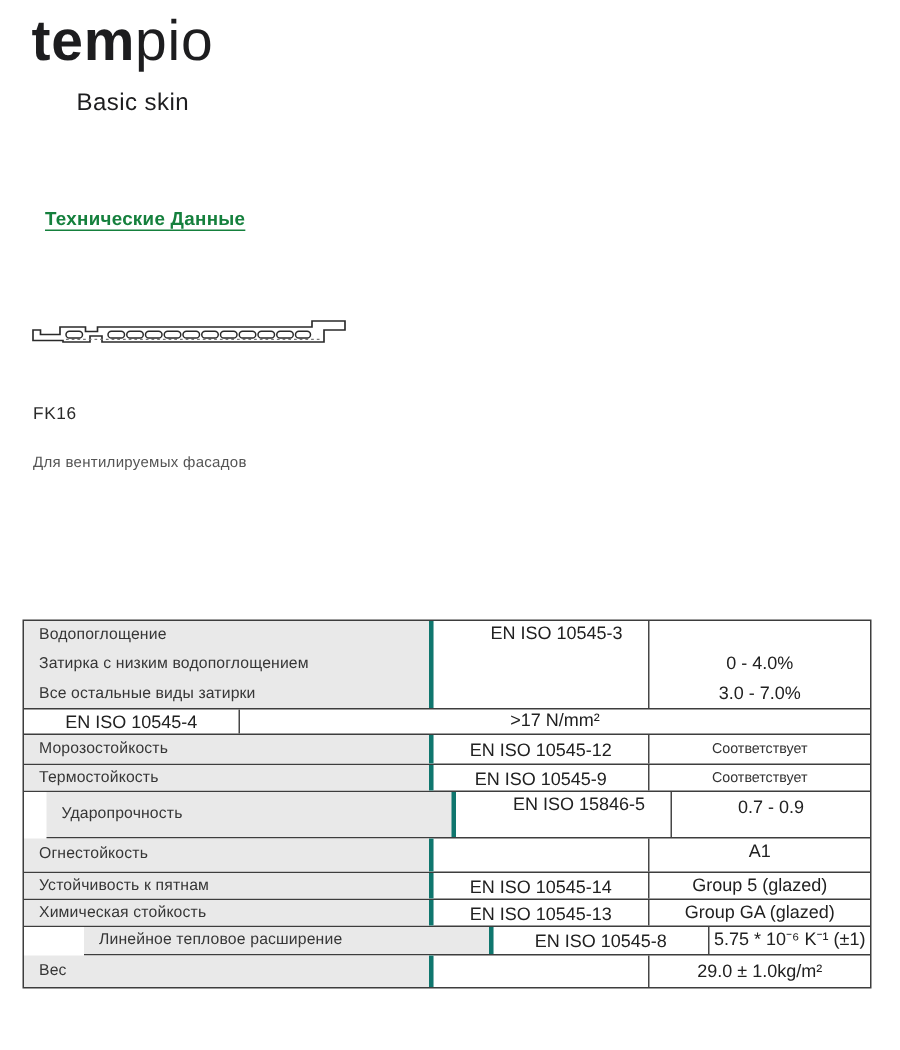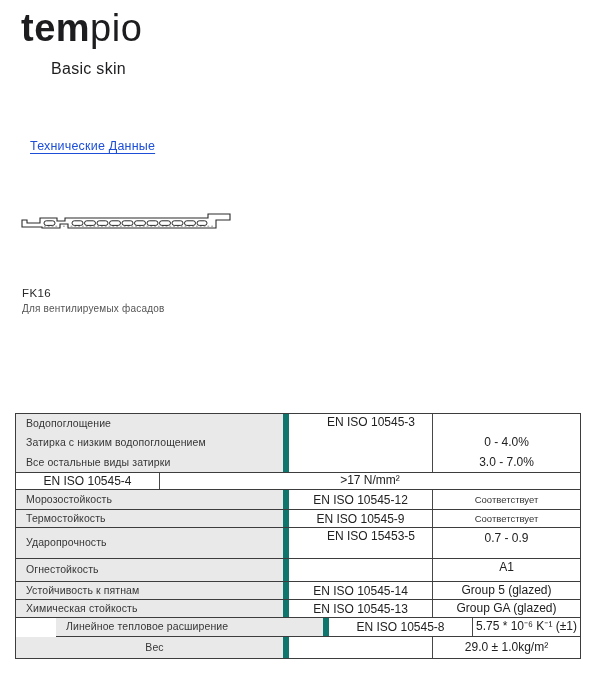--- a/index.html
+++ b/index.html
@@ -6,38 +6,38 @@
   body{
     width:600px;height:700px;position:relative;background:#ffffff;
     font-family:"Liberation Sans", sans-serif;color:#1d1d1f;overflow:hidden;
   }
   
   .logo{position:absolute;left:21px;top:8px;font-size:38px;letter-spacing:.5px;line-height:1.1;}
   .logo .b{font-weight:700;text-align:right;}
   .logo .l{font-weight:400;}
   .subtitle{position:absolute;left:23px;top:60px;font-size:16px;letter-spacing:.3px;color:#1d1d1f;margin-left:28px;}
   .section-heading{
-    position:absolute;left:30px;top:139px;font-size:12.5px;font-weight:400;
-    color:#1d4ed8;text-decoration:underline;text-underline-offset:3px;letter-spacing:.2px;
+    position:absolute;left:30px;top:139px;font-size:12.5px;font-weight:700;
+    color:#15803d;text-decoration:underline;text-underline-offset:3px;letter-spacing:.2px;
   }
   
   .drawing{position:absolute;left:20px;top:212px;width:232px;height:32px;}
   
-  .product-code{position:absolute;left:22px;top:287px;font-size:11.5px;font-weight:500;letter-spacing:.4px;color:#2a2a2a;}
+  .product-code{position:absolute;left:22px;top:270px;font-size:11.5px;font-weight:500;letter-spacing:.4px;color:#2a2a2a;}
   .product-desc{position:absolute;left:22px;top:303px;font-size:10px;color:#555;letter-spacing:.2px;}
   
   .tech-table{
     position:absolute;left:15px;top:413px;width:566px;
     border:1px solid #3d3d3d;box-sizing:border-box;
   }
   .trow{display:flex;border-bottom:1px solid #3d3d3d;box-sizing:border-box;}
   .trow:last-child{border-bottom:none;}
   .tcell{box-sizing:border-box;}
   .c-label{
-    width:273px;flex:none;background:#e9e9e9;border-right:6px solid #0f766e;
+    width:273px;flex:none;background:#e9e9e9;border-right:3px solid #0f766e;
     padding-left:10px;display:flex;flex-direction:column;justify-content:center;
     font-size:10.5px;color:#363636;letter-spacing:.1px;
   }
   .c-std{
     width:144px;flex:none;border-right:1px solid #474747;
     display:flex;align-items:center;justify-content:center;
     font-size:12px;color:#212121;
   }
   .c-val{
     flex:1;display:flex;flex-direction:column;justify-content:center;align-items:center;
@@ -110,25 +110,25 @@
     </div>
     <div class="trow" style="height: 18px;">
       <div class="tcell c-label">
         <div class="lline">Термостойкость</div>
       </div>
       <div class="tcell c-std">EN ISO 10545-9</div>
       <div class="tcell c-val small">
         <div class="vline">Соответствует</div>
       </div>
     </div>
-    <div class="trow" style="height: 31px;">
+    <div class="trow" style="height: 31px; margin-left: 15px;">
       <div class="tcell c-label">
         <div class="lline">Ударопрочность</div>
       </div>
-      <div class="tcell c-std va-top">EN ISO 15453-5</div>
+      <div class="tcell c-std va-top">EN ISO 15846-5</div>
       <div class="tcell c-val va-top">
         <div class="vline">0.7 - 0.9</div>
       </div>
     </div>
     <div class="trow" style="height: 23px;">
       <div class="tcell c-label">
         <div class="lline">Огнестойкость</div>
       </div>
       <div class="tcell c-std"></div>
       <div class="tcell c-val va-bottom">
@@ -155,21 +155,21 @@
     </div>
     <div class="trow" style="height: 19px; margin-left: 40px;">
       <div class="tcell c-label">
         <div class="lline">Линейное тепловое расширение</div>
       </div>
       <div class="tcell c-std">EN ISO 10545-8</div>
       <div class="tcell c-val">
         <div class="vline">5.75 * 10⁻⁶ K⁻¹ (±1)</div>
       </div>
     </div>
-    <div class="trow" style="height: 21px; text-align: center;">
+    <div class="trow" style="height: 21px;">
       <div class="tcell c-label">
         <div class="lline">Вес</div>
       </div>
       <div class="tcell c-std"></div>
       <div class="tcell c-val">
         <div class="vline">29.0 ± 1.0kg/m²</div>
       </div>
     </div>
   </div>
 

